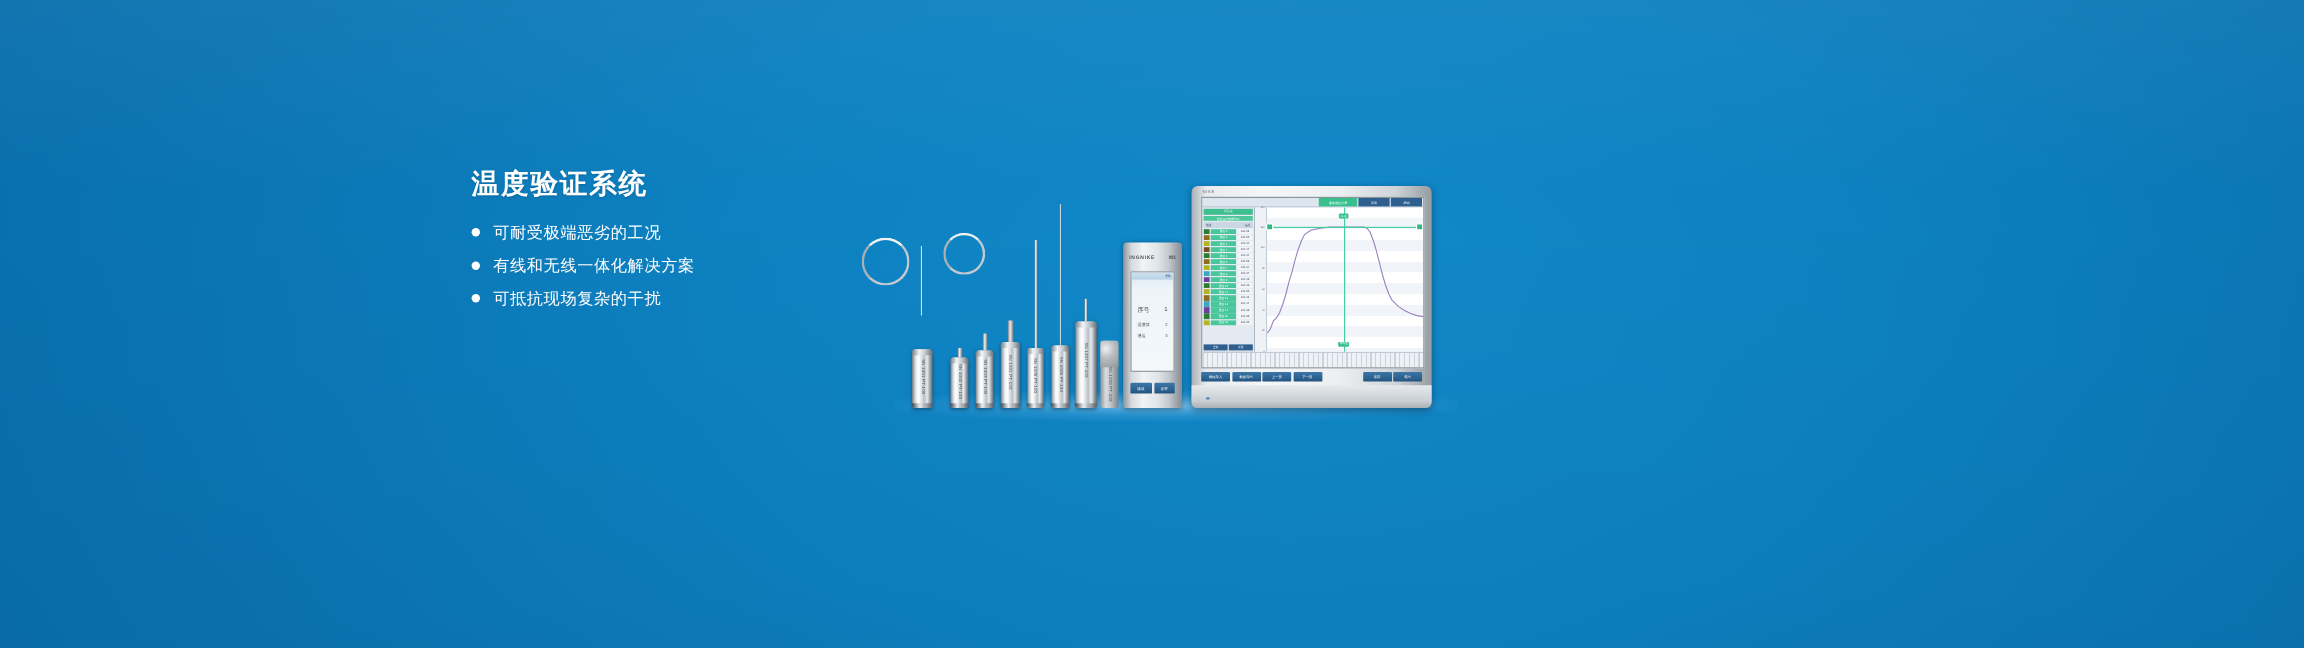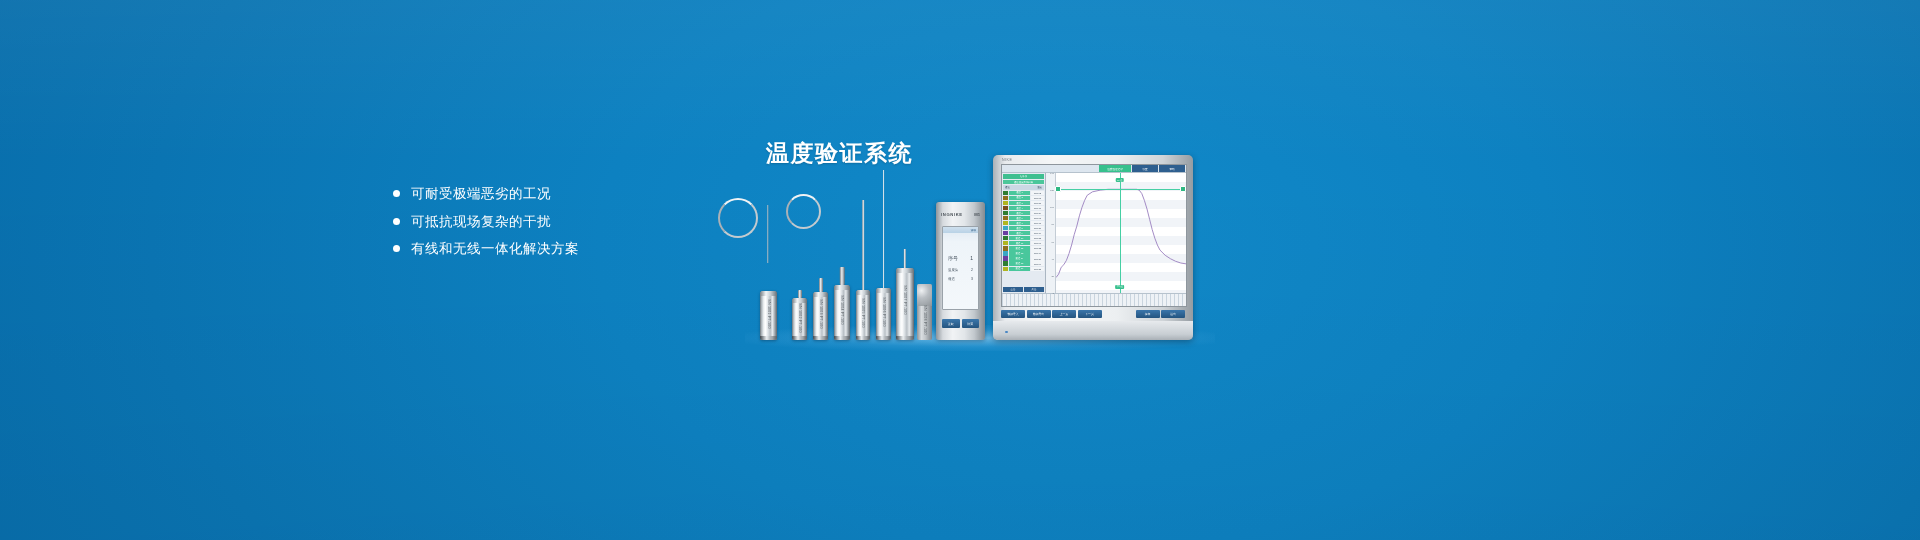--- a/index.html
+++ b/index.html
@@ -25,21 +25,20 @@
     background: linear-gradient(to bottom, rgba(255,255,255,0.045) 0%, rgba(255,255,255,0) 30%, rgba(0,0,0,0.03) 100%);
   }
 
   
   .copy {
     position: absolute;
     left: 393px;
     top: 142px;
     width: 520px;
     z-index: 40;
-    text-align: right;
   }
   .headline {
     font-size: 23px;
     font-weight: bold;
     color: #ffffff;
     letter-spacing: 1.5px;
     line-height: 1;
     margin: 0 0 22px 0;
     text-shadow: 0 1px 2px rgba(0,0,0,0.18);
   }
@@ -494,25 +493,25 @@
 
   <div class="copy">
     <h1 class="headline">温度验证系统</h1>
     <ul class="bullets">
       <li class="bullet">
         <span class="bullet-dot"></span>
         <span class="bullet-text">可耐受极端恶劣的工况</span>
       </li>
       <li class="bullet">
         <span class="bullet-dot"></span>
-        <span class="bullet-text">可抵抗现场复杂的干扰</span>
+        <span class="bullet-text">有线和无线一体化解决方案</span>
       </li>
       <li class="bullet">
         <span class="bullet-dot"></span>
-        <span class="bullet-text">有线和无线一体化解决方案</span>
+        <span class="bullet-text">可抵抗现场复杂的干扰</span>
       </li>
     </ul>
   </div>
 
   <div class="glow"></div>
 
   <div class="scene">
 
     <div class="coil" style="left:18px; top:88px; width:36px; height:36px;"></div>
     <div class="stem" style="left:68px; bottom:77px; height:58px; width:1.4px; background:linear-gradient(to right,#9aa1a7,#eef1f3,#99a0a6);"></div>

